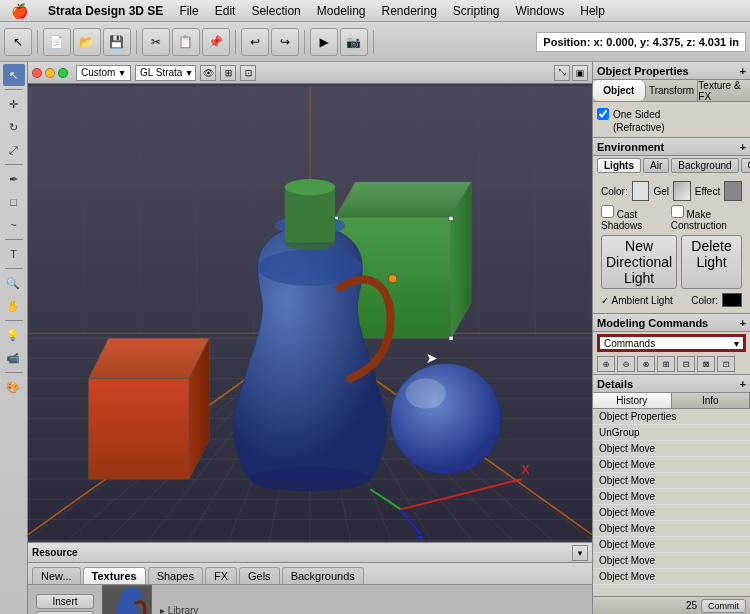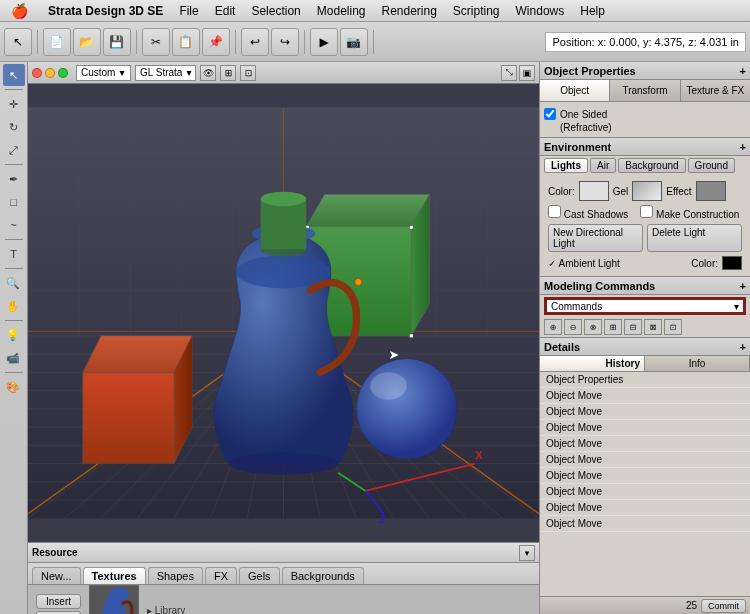--- a/index.html
+++ b/index.html
@@ -21,21 +21,21 @@
       border-bottom: 1px solid #999; display: flex; align-items: center; padding: 0 4px; gap: 2px;
     }
     .toolbar-btn {
       width: 28px; height: 28px; background: linear-gradient(to bottom, #e0e0e0, #c8c8c8);
       border: 1px solid #999; border-radius: 3px; display: flex; align-items: center; justify-content: center;
       cursor: pointer; font-size: 12px;
     }
     .toolbar-sep { width: 1px; height: 24px; background: #999; margin: 0 3px; }
     .position-bar {
       margin-left: auto; background: white; border: 1px solid #aaa; padding: 2px 6px;
-      font-size: 11px; min-width: 200px; height: 20px; display: flex; align-items: center;
+      font-size: 11px; min-width: 200px; height: 20px; display: flex; align-items: center; font-weight: bold;
     }
 
     
     #main-area { display: flex; width: 750px; height: 552px; }
 
     
     #left-toolbar {
       width: 28px; background: linear-gradient(to bottom, #d0d0d0, #c0c0c0);
       border-right: 1px solid #888; display: flex; flex-direction: column; align-items: center;
       padding-top: 2px; gap: 1px;
@@ -67,50 +67,50 @@
       border: 1px solid #999; border-bottom: none; border-radius: 3px 3px 0 0;
       margin-right: 2px;
     }
     .res-tab.active { background: linear-gradient(to bottom, #ffffff, #e8e8e8); font-weight: bold; }
     #resource-content {
       height: 50px; background: #b8b8b8; display: flex; align-items: center; padding: 4px 8px; gap: 8px;
     }
     .res-buttons { display: flex; flex-direction: column; gap: 2px; }
     .res-btn {
       padding: 1px 8px; background: linear-gradient(to bottom, #e0e0e0, #c8c8c8);
-      border: 1px solid #888; border-radius: 3px; font-size: 10px; cursor: pointer; width: 45px; text-align: center;
+      border: 1px solid #888; border-radius: 3px; font-size: 10px; cursor: pointer; width: 58px; text-align: center;
     }
     .res-item-box {
       width: 50px; height: 50px; background: #555; border: 1px solid #666; display: flex; align-items: center; justify-content: center;
     }
     .res-library { font-size: 10px; color: #333; display: flex; align-items: center; gap: 2px; cursor: pointer; }
 
     
     #right-panel {
-      width: 211px; background: #d4d0c8; border-left: 1px solid #888;
+      width: 158px; background: #d4d0c8; border-left: 1px solid #888;
       display: flex; flex-direction: column; overflow: hidden;
     }
 
     
     .panel-section { border-bottom: 1px solid #888; }
     .panel-header {
       height: 18px; background: linear-gradient(to bottom, #d8d8d8, #c4c4c4);
       display: flex; align-items: center; padding: 0 4px; font-size: 11px; font-weight: bold;
       border-bottom: 1px solid #888;
     }
     .panel-tabs {
       height: 22px; background: linear-gradient(to bottom, #d4d0c8, #c4c0b8);
       display: flex; border-bottom: 1px solid #888;
     }
     .panel-tab {
       flex: 1; display: flex; align-items: center; justify-content: center;
       font-size: 10px; cursor: pointer; border-right: 1px solid #888;
       background: linear-gradient(to bottom, #d0ccc4, #b8b4ac);
     }
-    .panel-tab.active { background: linear-gradient(to bottom, #ffffff, #e8e4dc); font-weight: normal; }
+    .panel-tab.active { background: linear-gradient(to bottom, #ffffff, #e8e4dc); font-weight: bold; border-radius: 6px; }
     .panel-tab:last-child { border-right: none; }
 
     .panel-content { padding: 4px; font-size: 10px; }
     .checkbox-row { display: flex; align-items: center; gap: 4px; padding: 2px 0; }
     .checkbox-row input[type="checkbox"] { width: 12px; height: 12px; }
 
     
     .env-tabs { display: flex; gap: 2px; padding: 2px 4px; }
     .env-tab {
       padding: 1px 6px; font-size: 10px; cursor: pointer;
@@ -138,21 +138,21 @@
 
     .intensity-row { display: flex; align-items: center; gap: 4px; padding: 0 4px; }
     .intensity-slider { flex: 1; height: 12px; }
     input[type="range"] { -webkit-appearance: none; height: 4px; background: #ccc; border: 1px solid #888; cursor: pointer; }
     input[type="range"]::-webkit-slider-thumb { -webkit-appearance: none; width: 10px; height: 14px; background: #e0e0e0; border: 1px solid #666; }
 
     .shadow-row { display: flex; align-items: center; gap: 12px; padding: 2px 4px; font-size: 10px; }
 
     .light-buttons { display: flex; gap: 4px; padding: 2px 4px; }
     .light-btn {
-      flex: 1; padding: 2px 4px; font-size: 10px; text-align: left;
+      flex: 1; padding: 2px 4px; font-size: 14px; text-align: center;
       background: linear-gradient(to bottom, #e0e0e0, #c8c8c8);
       border: 1px solid #888; border-radius: 3px; cursor: pointer;
     }
 
     .ambient-row { display: flex; align-items: center; gap: 4px; padding: 2px 4px; font-size: 10px; }
     .small-swatch { width: 20px; height: 14px; background: #000; border: 1px solid #555; }
 
     
     .commands-dropdown {
       margin: 2px 4px; height: 18px; background: white;
@@ -162,21 +162,21 @@
     .commands-icons { display: flex; gap: 2px; padding: 2px 4px; flex-wrap: wrap; }
     .cmd-icon { width: 18px; height: 16px; background: #d0d0d0; border: 1px solid #888; font-size: 8px; display: flex; align-items: center; justify-content: center; cursor: pointer; }
 
     
     .details-tabs { display: flex; border-bottom: 1px solid #888; }
     .details-tab {
       flex: 1; padding: 2px 4px; font-size: 10px; text-align: center; cursor: pointer;
       background: linear-gradient(to bottom, #d0ccc4, #b8b4ac);
       border-right: 1px solid #888;
     }
-    .details-tab.active { background: linear-gradient(to bottom, #ffffff, #e8e4dc); font-weight: bold; text-align: right; }
+    .details-tab.active { background: linear-gradient(to bottom, #ffffff, #e8e4dc); font-weight: normal; }
     .details-list { overflow-y: auto; flex: 1; }
     .detail-item {
       padding: 2px 6px; font-size: 10px; border-bottom: 1px solid #ddd;
       cursor: pointer; white-space: nowrap;
     }
 
     .details-footer {
       height: 18px; background: linear-gradient(to bottom, #d0ccc4, #b8b4ac);
       border-top: 1px solid #888; display: flex; align-items: center; justify-content: flex-end;
       padding: 0 4px; gap: 4px; font-size: 10px;
@@ -568,20 +568,21 @@
       <div class="panel-header">
         <span>Details</span>
         <span style="margin-left:auto; cursor:pointer;">+</span>
       </div>
       <div class="details-tabs">
         <div class="details-tab active">History</div>
         <div class="details-tab">Info</div>
       </div>
       <div class="details-list">
         <div class="detail-item">Object Properties</div>
+        <div class="detail-item">UnGroup</div>
         <div class="detail-item">Object Move</div>
         <div class="detail-item">Object Move</div>
         <div class="detail-item">Object Move</div>
         <div class="detail-item">Object Move</div>
         <div class="detail-item">Object Move</div>
         <div class="detail-item">Object Move</div>
         <div class="detail-item">Object Move</div>
         <div class="detail-item">Object Move</div>
         <div class="detail-item">Object Move</div>
       </div>

